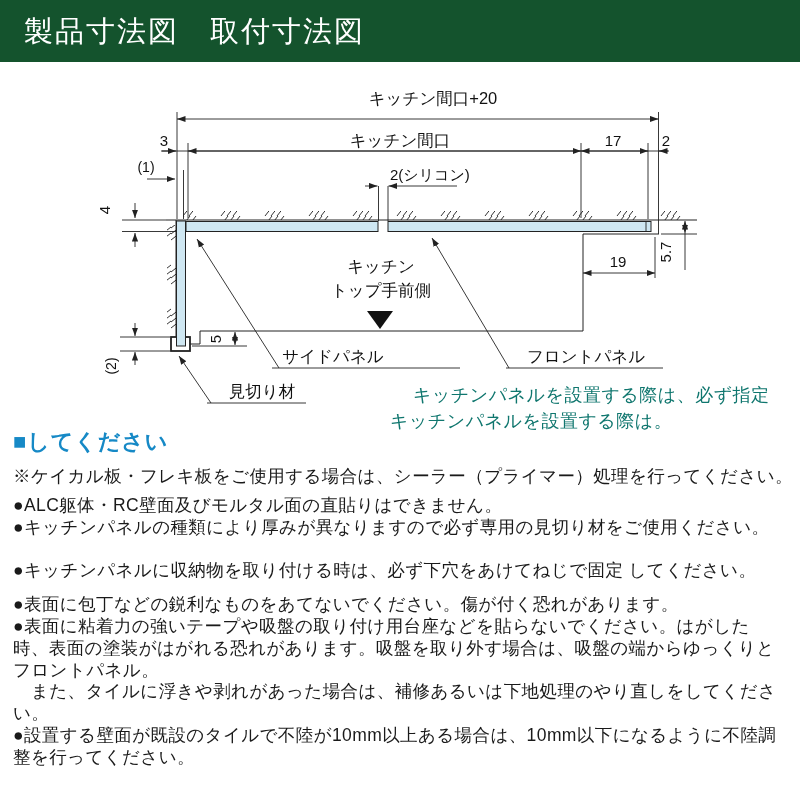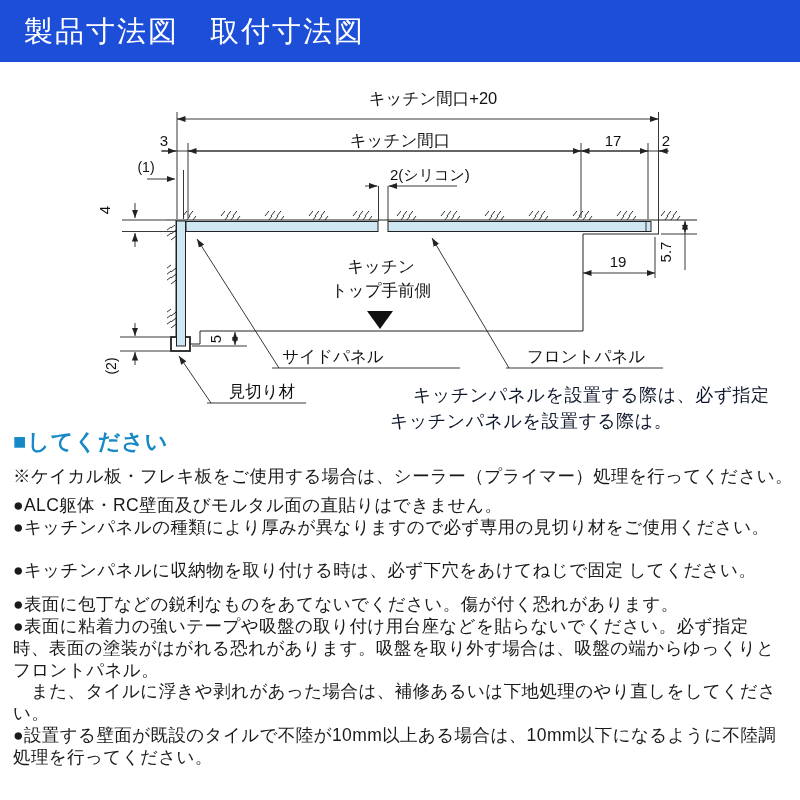--- a/index.html
+++ b/index.html
@@ -1,28 +1,28 @@
 <!DOCTYPE html>
 <html><head>
 <meta charset="utf-8">
 <style>
   html,body{margin:0;padding:0;}
   body{width:800px;height:800px;background:#ffffff;overflow:hidden;position:relative;
        font-family:"Liberation Sans",sans-serif;color:#1a1a1a;}
-  .header{position:absolute;left:0;top:0;width:800px;height:62px;background:#1d4ed8;}
+  .header{position:absolute;left:0;top:0;width:800px;height:62px;background:#14532d;}
   .header .title{position:absolute;left:24px;top:0;line-height:63px;font-size:29px;color:#ffffff;letter-spacing:2px;}
   svg.diagram{position:absolute;left:0;top:62px;}
   svg .ln{stroke:#222;stroke-width:1;fill:none;}
   svg .thin{stroke:#222;stroke-width:0.9;fill:none;}
   svg .dt{font-family:"Liberation Sans",sans-serif;fill:#111;}
   svg .s15{font-size:15px;}
   svg .s14{font-size:14px;}
   svg .s16{font-size:16.5px;}
   svg .mid{text-anchor:middle;}
-  .bluenote{position:absolute;font-size:18px;color:#0f172a;letter-spacing:0.5px;white-space:nowrap;}
+  .bluenote{position:absolute;font-size:18px;color:#0f766e;letter-spacing:0.5px;white-space:nowrap;}
   .notes-heading{position:absolute;left:13px;top:427px;font-size:22px;font-weight:bold;color:#1689c6;letter-spacing:1px;}
   .notes{position:absolute;left:13px;top:466px;width:786px;}
   .notes .nl{font-size:17.5px;line-height:21.8px;letter-spacing:0.4px;white-space:nowrap;}
   .notes .gap7{margin-top:7px;}
   .notes .gap6{margin-top:22px;}
   .notes .gap3{margin-top:12px;}
 </style>
 </head>
 <body>
 
@@ -150,20 +150,20 @@
 <div class="bluenote" style="left:413px;top:383px;">キッチンパネルを設置する際は、必ず指定</div>
 <div class="bluenote" style="left:390px;top:409px;">キッチンパネルを設置する際は。</div>
 
 <div class="notes-heading">■してください</div>
 <div class="notes">
   <div class="nl">※ケイカル板・フレキ板をご使用する場合は、シーラー（プライマー）処理を行ってください。</div>
   <div class="nl gap7">●ALC躯体・RC壁面及びモルタル面の直貼りはできません。</div>
   <div class="nl">●キッチンパネルの種類により厚みが異なりますので必ず専用の見切り材をご使用ください。</div>
   <div class="nl gap6">●キッチンパネルに収納物を取り付ける時は、必ず下穴をあけてねじで固定 してください。</div>
   <div class="nl gap3">●表面に包丁などの鋭利なものをあてないでください。傷が付く恐れがあります。</div>
-  <div class="nl">●表面に粘着力の強いテープや吸盤の取り付け用台座などを貼らないでください。必ず指定</div>
+  <div class="nl">●表面に粘着力の強いテープや吸盤の取り付け用台座などを貼らないでください。はがした</div>
   <div class="nl">時、表面の塗装がはがれる恐れがあります。吸盤を取り外す場合は、吸盤の端からゆっくりと</div>
   <div class="nl">フロントパネル。</div>
   <div class="nl">　また、タイルに浮きや剥れがあった場合は、補修あるいは下地処理のやり直しをしてくださ</div>
   <div class="nl">い。</div>
   <div class="nl">●設置する壁面が既設のタイルで不陸が10mm以上ある場合は、10mm以下になるように不陸調</div>
-  <div class="nl">処理を行ってください。</div>
+  <div class="nl">整を行ってください。</div>
 </div>
 
 </body></html>

